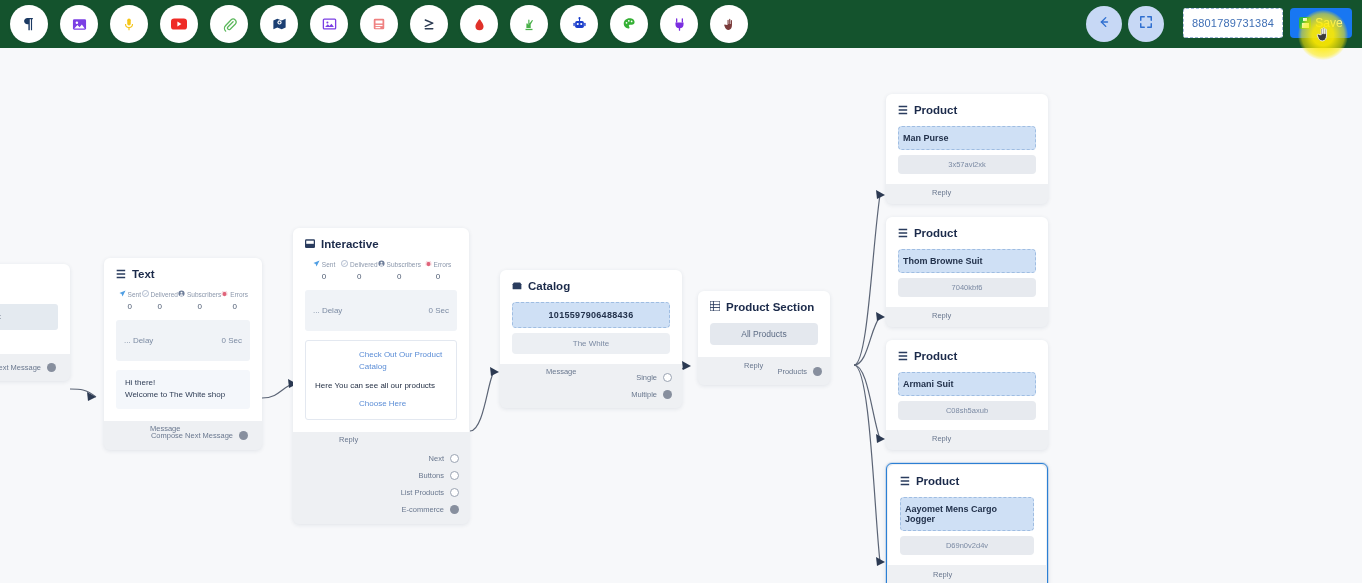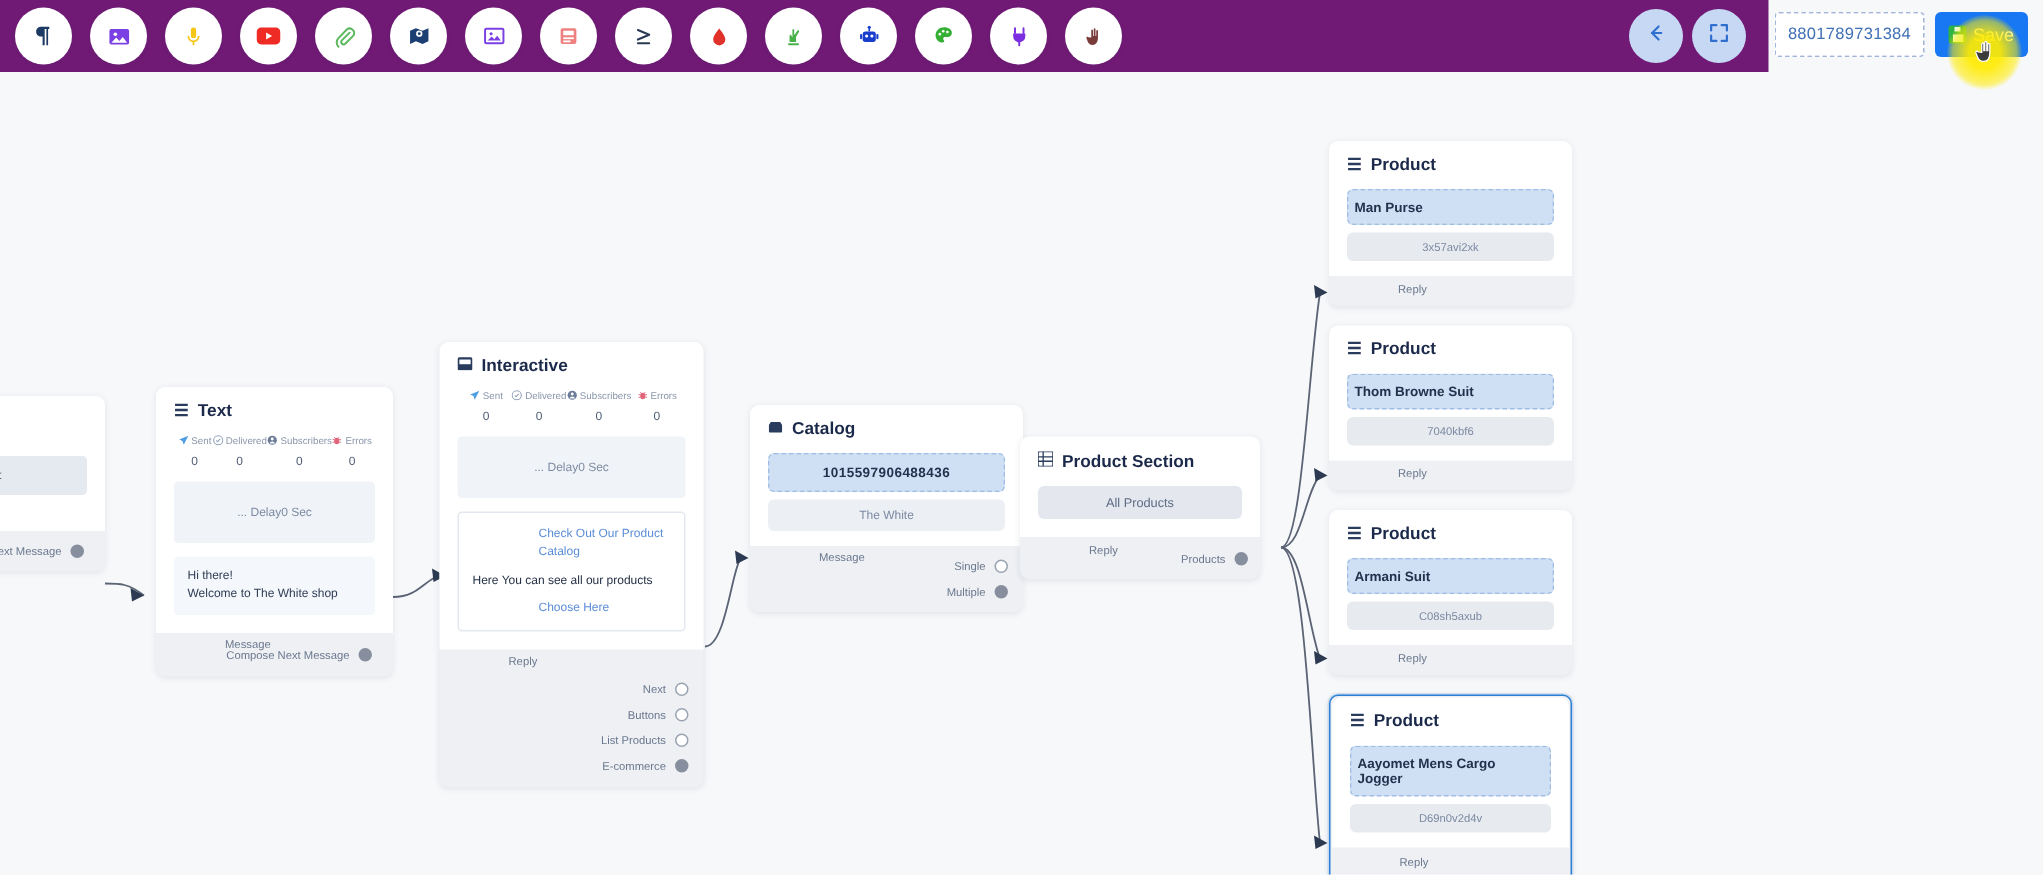--- a/index.html
+++ b/index.html
@@ -7,22 +7,22 @@
     margin: 0; padding: 0;
     width: 1362px; height: 583px;
     overflow: hidden;
     background: #f7f8fa;
     font-family: "Liberation Sans", sans-serif;
   }
 
   
   #topbar {
     position: absolute; top: 0; left: 0;
-    width: 1179px; height: 48px;
-    background: #701a75;
+    width: 1362px; height: 48px;
+    background: #14532d;
     z-index: 50;
   }
   .tool-btn {
     position: absolute; top: 5px;
     width: 38px; height: 38px; border-radius: 50%;
     background: #ffffff;
     box-shadow: 0 1px 3px rgba(40,50,80,.10);
     display: flex; align-items: center; justify-content: center;
     cursor: pointer;
   }
@@ -125,21 +125,21 @@
   .stat-label {
     font-size: 6.5px; color: #8b97ab; white-space: nowrap;
     display:flex; align-items:center; justify-content:center; gap:2px;
   }
   .stat-val { font-size: 8px; color: #4d5b72; margin-top: 4px; }
 
   .delay-row {
     background: #f0f3f7;
     border-radius: 3px;
     padding: 16px 8px;
-    display: flex; justify-content: center; align-items:center;
+    display: flex; justify-content: space-between; align-items:center;
     font-size: 8px; color: #7c8ba3;
     margin-bottom: 9px;
   }
 
   .msg-box {
     background: #f4f7fb;
     border-radius: 3px;
     padding: 7px 9px;
     font-size: 8px; color: #2f3d55; line-height: 1.55;
   }
@@ -618,21 +618,21 @@
           <span class="port-dot hollow"></span>
         </div>
         <div class="port-row right" style="padding-right:0;">
           <span>Multiple</span>
           <span class="port-dot"></span>
         </div>
       </div>
     </div>
   </div>
 
-  <div class="node" style="left:680px; top:243px; width:160px;">
+  <div class="node" style="left:698px; top:243px; width:132px;">
     <div class="node-card" style="padding-bottom:12px;">
       <div class="node-title">
         <span class="ticon">
           <svg width="10" height="10" viewBox="0 0 16 16">
               <rect x="0" y="0" width="16" height="16" rx="1.5" stroke="#2a3c5e" stroke-width="1.6" fill="none"></rect>
               <path d="M0 5.8h16M0 10.4h16M5.5 0v16" stroke="#2a3c5e" stroke-width="1.4"></path>
             </svg>
         </span>
         <span>Product Section</span>
       </div>

